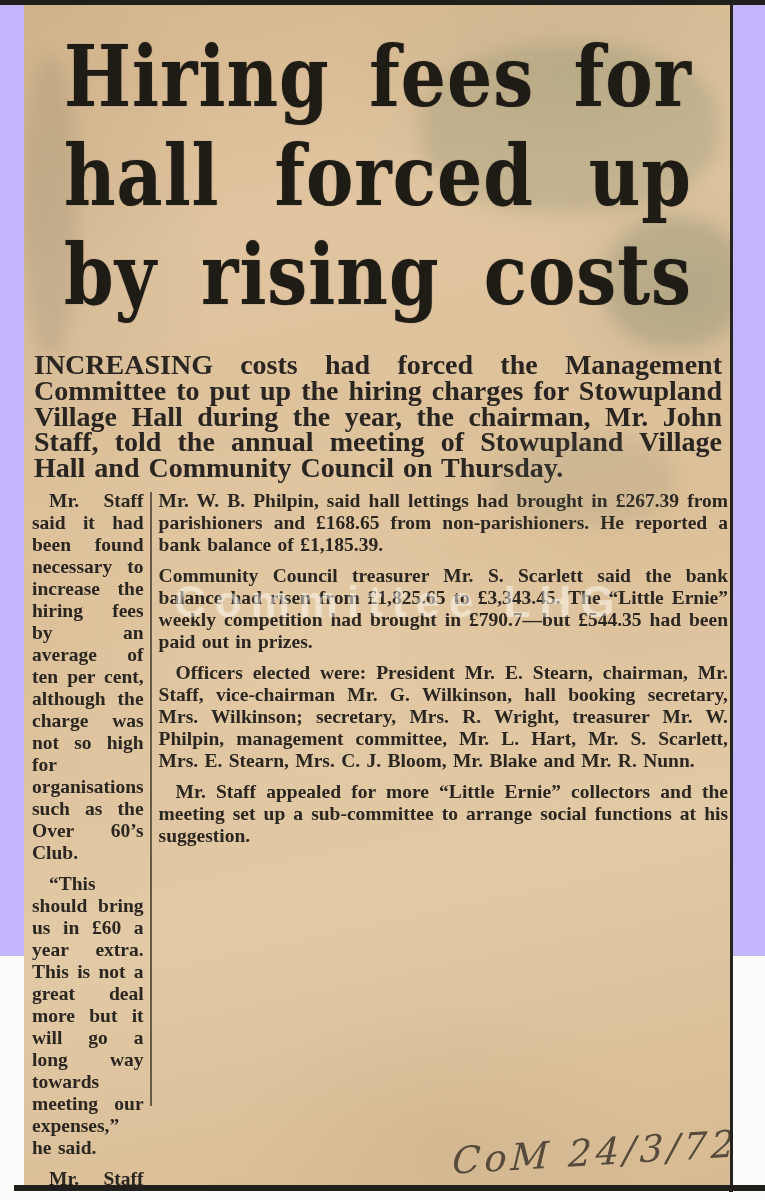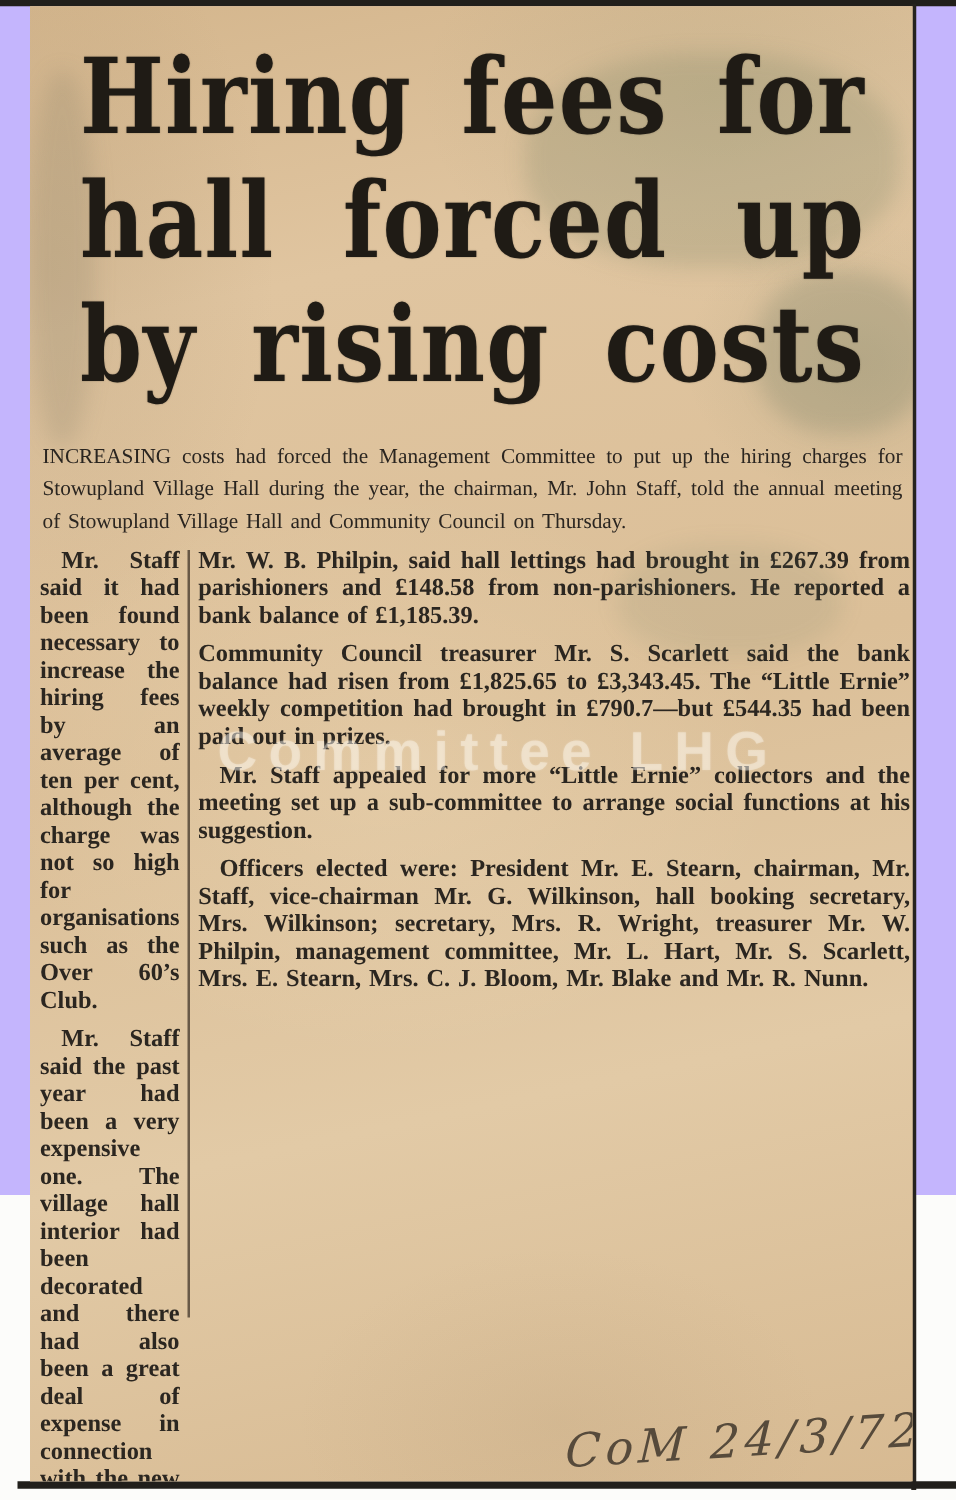--- a/index.html
+++ b/index.html
@@ -52,22 +52,22 @@
     text-align-last:justify;
     transform:scaleY(1.18);
     transform-origin:50% 58%;
     white-space:nowrap;
     text-shadow:0 0 1px rgba(31,27,21,0.5);
   }
 
   
   .lead{
     margin:22px 8px 0 10px;
-    font-size:17px;line-height:25.8px;
-    font-weight:normal;
+    font-size:28px;line-height:25.8px;
+    font-weight:bold;
     text-align:justify;
     word-spacing:2px;
     color:#2a2520;
   }
 
   
   .columns{display:flex;margin:9px 2px 0 8px;}
   .col{font-size:19.5px;line-height:22px;text-align:justify;word-spacing:1.5px;color:#2b2620;}
   .col-left{width:336px;}
   .col-divider{
@@ -118,29 +118,30 @@
       <div class="headline-line">Hiring fees for</div>
       <div class="headline-line">hall forced up</div>
       <div class="headline-line">by rising costs</div>
     </h1>
 
     <p class="lead">INCREASING costs had forced the Management Committee to put up the hiring charges for Stowupland Village Hall during the year, the chairman, Mr. John Staff, told the annual meeting of Stowupland Village Hall and Community Council on Thursday.</p>
 
     <div class="columns">
       <div class="col col-left">
         <p class="indent">Mr. Staff said it had been found necessary to increase the hiring fees by an average of ten per cent, although the charge was not so high for organisations such as the Over 60’s Club.</p>
+        <p class="indent">“This should bring us in £60 a year extra. This is not a great deal more but it will go a long way towards meeting our expenses,” he said.</p>
         <p class="indent">Mr. Staff said the past year had been a very expensive one. The village hall interior had been decorated and there had also been a great deal of expense in connection with the new fire regulations, because new fire equipment had to be purchased.</p>
 
       </div>
       <div class="col-divider"></div>
       <div class="col col-right">
-        <p>Mr. W. B. Philpin, said hall lettings had brought in £267.39 from parishioners and £148.58 from non-parishioners. He reported a bank balance of £1,185.39.</p>
+        <p>Mr. W. B. Philpin, said hall lettings had brought in £267.39 from parishioners and £168.65 from non-parishioners. He reported a bank balance of £1,185.39.</p>
         <p>Community Council treasurer Mr. S. Scarlett said the bank balance had risen from £1,825.65 to £3,343.45. The “Little Ernie” weekly competition had brought in £790.7—but £544.35 had been paid out in prizes.</p>
+        <p class="indent">Officers elected were: President Mr. E. Stearn, chairman, Mr. Staff, vice-chairman Mr. G. Wilkinson, hall booking secretary, Mrs. Wilkinson; secretary, Mrs. R. Wright, treasurer Mr. W. Philpin, management committee, Mr. L. Hart, Mr. S. Scarlett, Mrs. E. Stearn, Mrs. C. J. Bloom, Mr. Blake and Mr. R. Nunn.</p>
         <p class="indent">Mr. Staff appealed for more “Little Ernie” collectors and the meeting set up a sub-committee to arrange social functions at his suggestion.</p>
-        <p class="indent">Officers elected were: President Mr. E. Stearn, chairman, Mr. Staff, vice-chairman Mr. G. Wilkinson, hall booking secretary, Mrs. Wilkinson; secretary, Mrs. R. Wright, treasurer Mr. W. Philpin, management committee, Mr. L. Hart, Mr. S. Scarlett, Mrs. E. Stearn, Mrs. C. J. Bloom, Mr. Blake and Mr. R. Nunn.</p>
       </div>
     </div>
 
     <div class="watermark">Committee LHG</div>
 
     <div class="handwriting">CoM 24/3/72</div>
 
   </div>
 </div>
 

